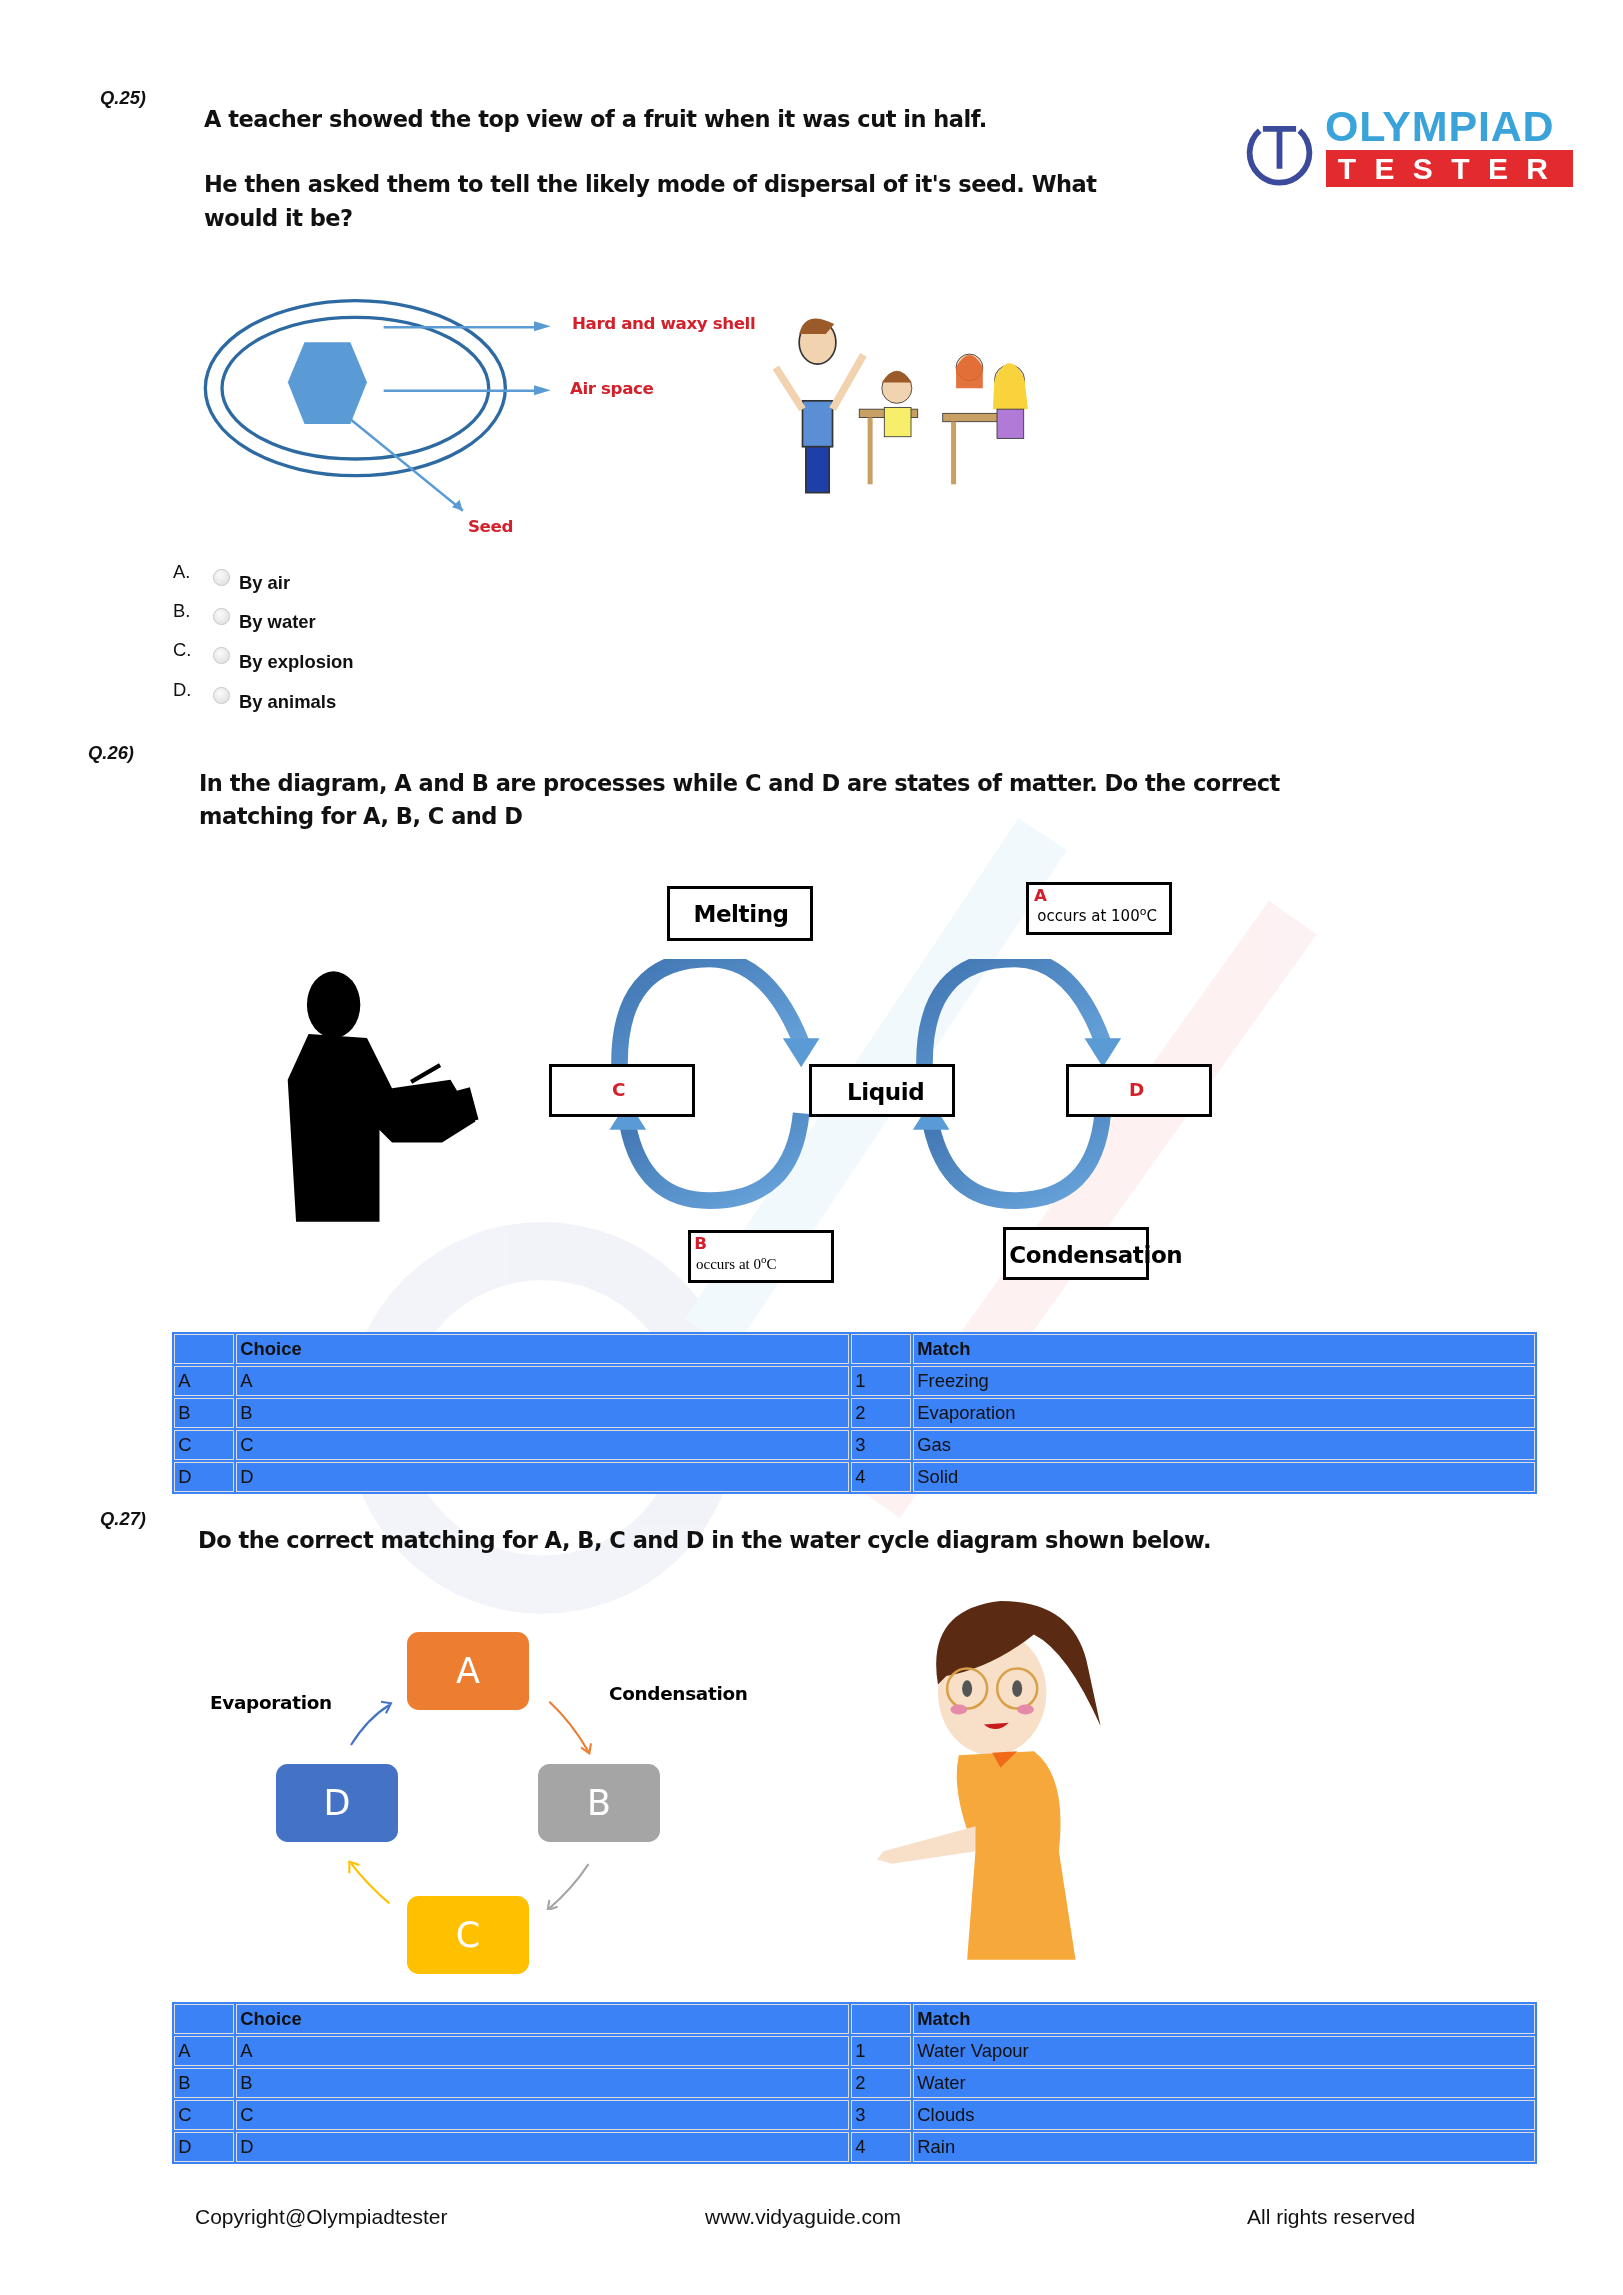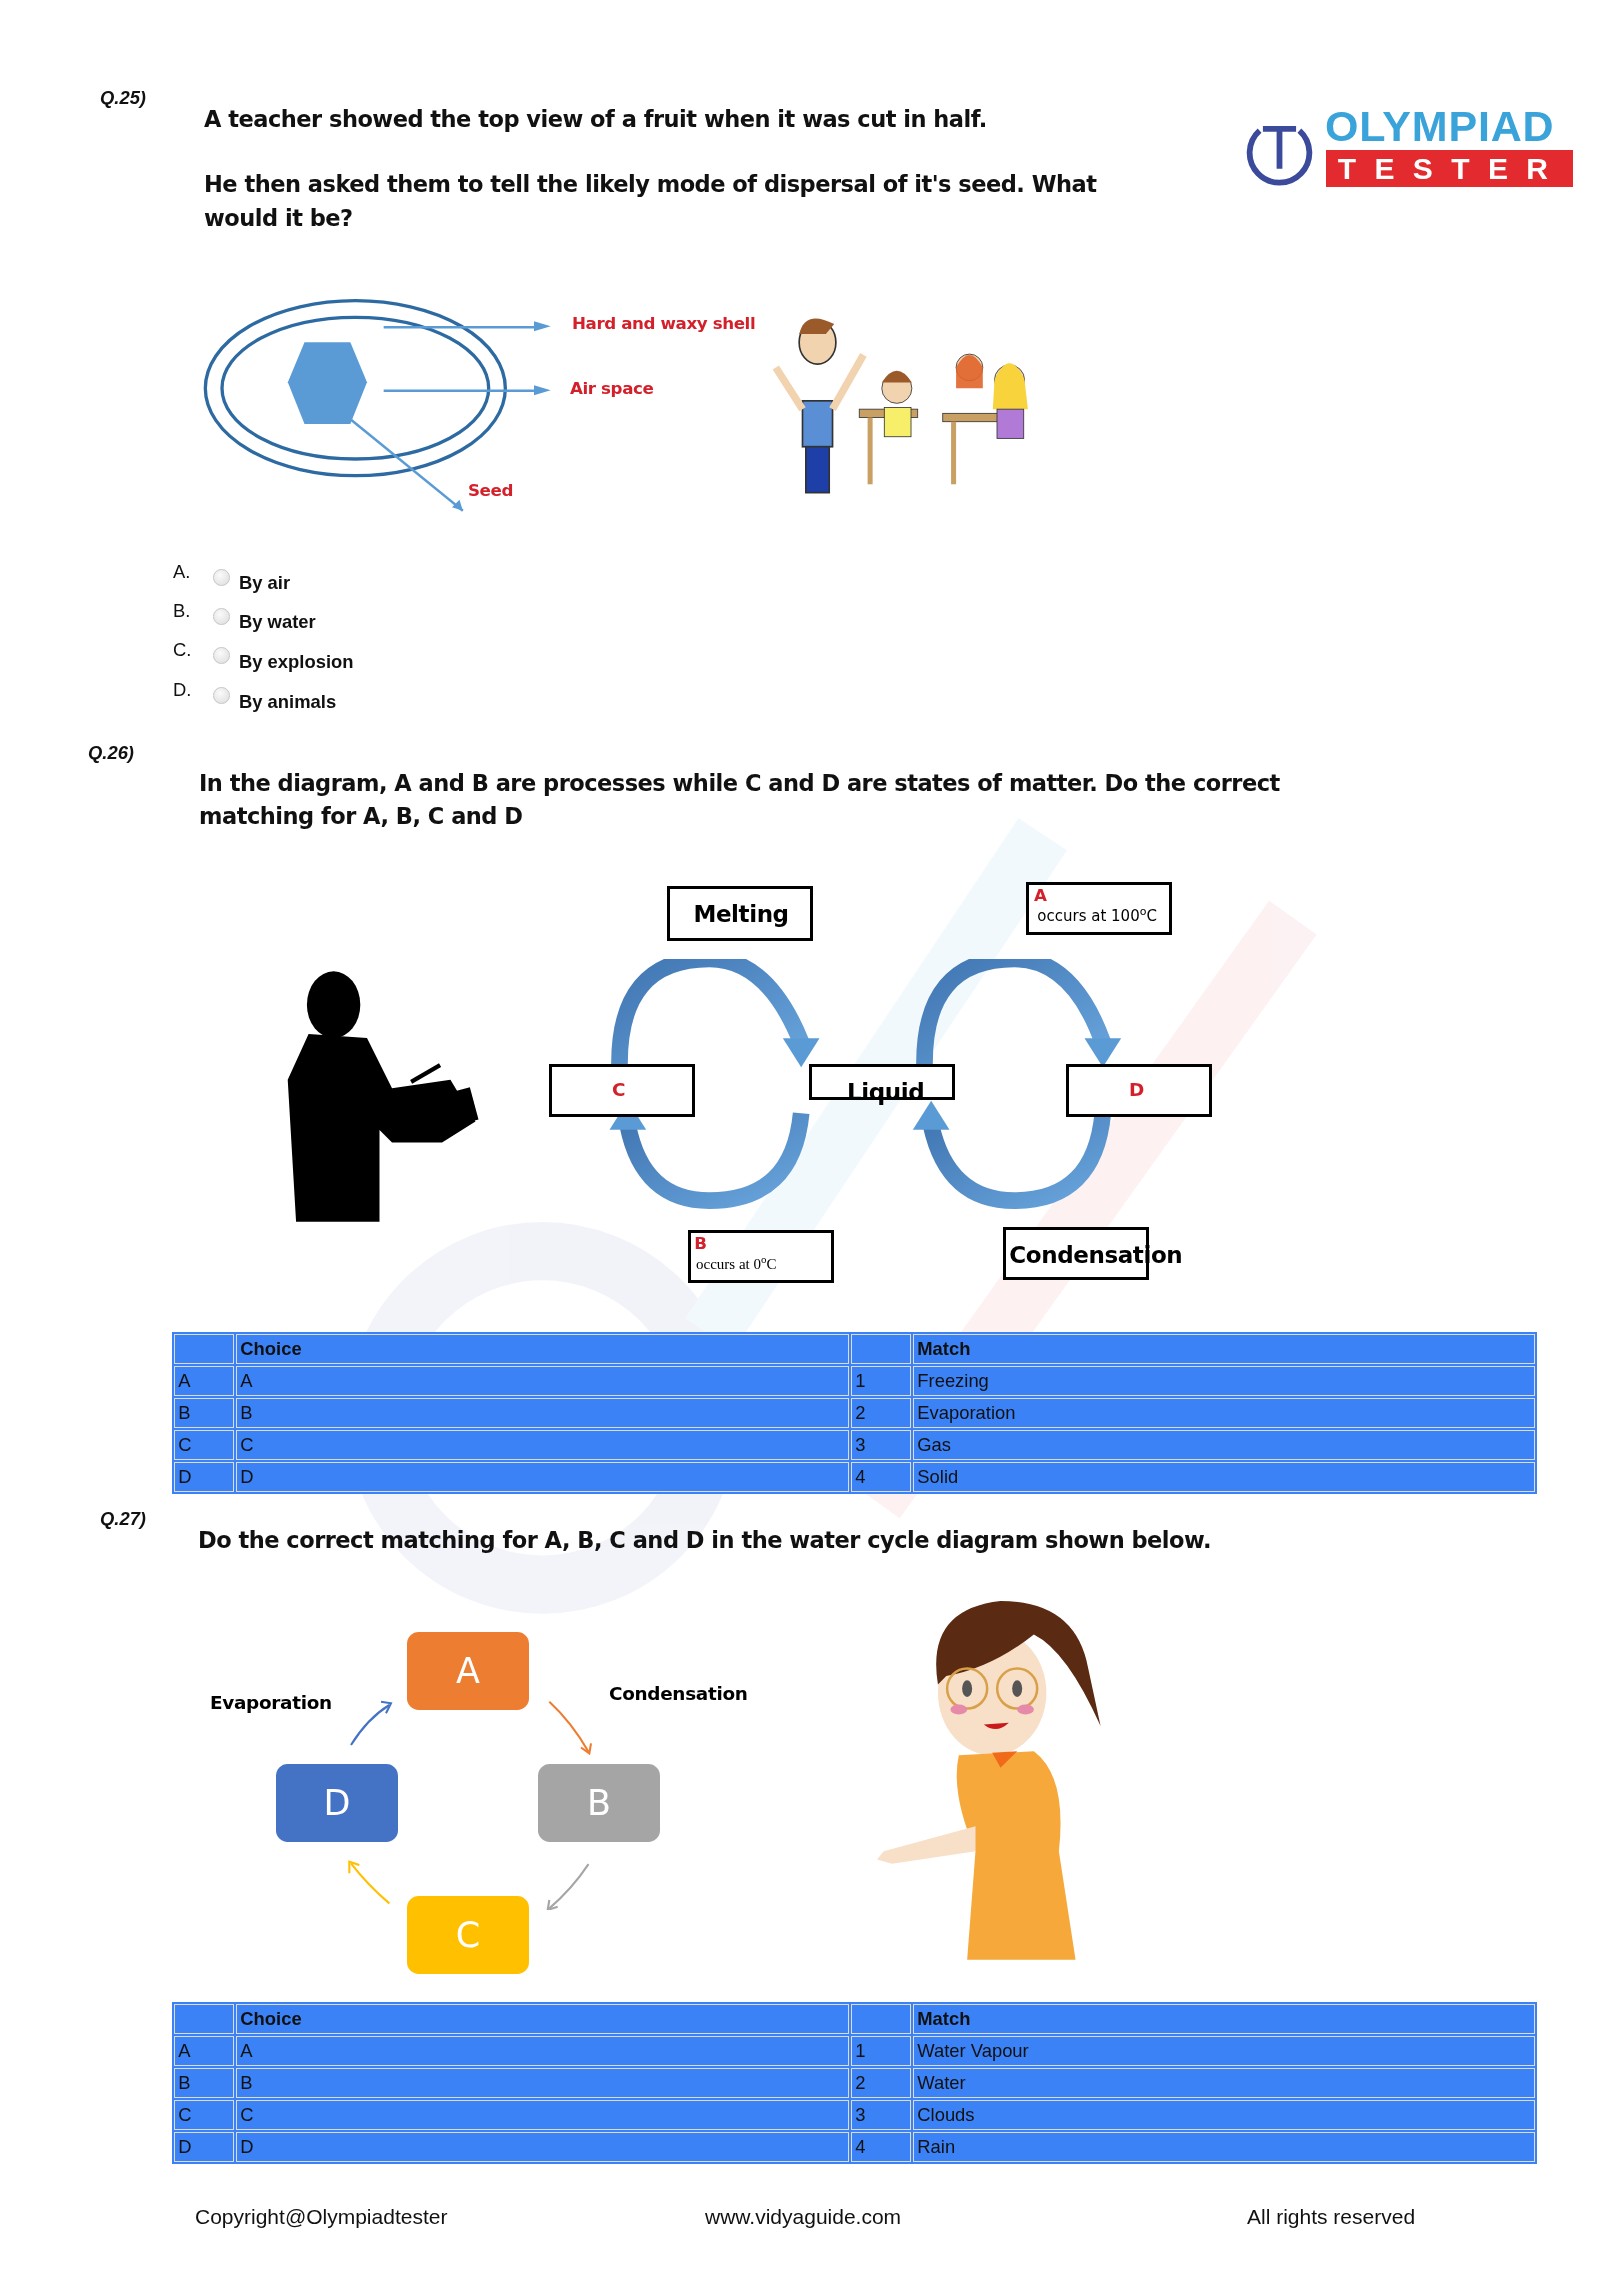--- a/index.html
+++ b/index.html
@@ -57,21 +57,21 @@
   <polygon points="325,262 312,258 321,249" fill="#5b9bd5"></polygon>
 </svg>
 <svg class="abs" style="left:534px;top:318px;" width="25" height="16.7" viewBox="0 0 30 20">
     <polygon points="0,4 20,10 0,16" fill="#5b9bd5"></polygon>
   </svg>
 <svg class="abs" style="left:534px;top:382px;" width="25" height="16.7" viewBox="0 0 30 20">
     <polygon points="0,4 20,10 0,16" fill="#5b9bd5"></polygon>
   </svg>
 <div class="abs red-label" style="left:572px;top:313px;">Hard and waxy shell</div>
 <div class="abs red-label" style="left:570px;top:378px;">Air space</div>
-<div class="abs red-label" style="left:468px;top:480px;">Seed</div>
+<div class="abs red-label" style="left:468px;top:516px;">Seed</div>
 
 <svg class="abs" style="left:759px;top:309px;" width="284" height="192" viewBox="0 0 340 230">
   <ellipse cx="70" cy="40" rx="22" ry="26" fill="#f2d3b0" stroke="#333" stroke-width="2"></ellipse>
   <path d="M48 30 Q55 0 90 18 L80 30 Z" fill="#9b5a2a"></path>
   <rect x="52" y="110" width="36" height="55" fill="#5a8fd6" stroke="#333" stroke-width="2"></rect>
   <rect x="56" y="165" width="28" height="55" fill="#1e3fa8" stroke="#333" stroke-width="2"></rect>
   <path d="M52 120 L20 70 M88 120 L125 55" stroke="#f2d3b0" stroke-width="9"></path>
   <rect x="120" y="120" width="70" height="10" fill="#c9a063" stroke="#333"></rect>
   <rect x="220" y="125" width="70" height="10" fill="#c9a063" stroke="#333"></rect>
   <circle cx="165" cy="95" r="18" fill="#f2d3b0" stroke="#333"></circle>
@@ -143,21 +143,21 @@
 </div>
 <div class="box" style="left:1026px;top:882px;width:146px;height:53px;">
   <div class="abs red" style="left:5px;top:0px;font-size:16.7px;">A</div>
   <div class="abs" style="left:8.3px;top:20px;font-size:15px;white-space:nowrap;">
     <span>occurs at 100</span><sup style="font-size:11px;">o</sup><span>C</span>
   </div>
 </div>
 <div class="box" style="left:549px;top:1064px;width:146px;height:53px;">
   <div class="abs red" style="left:60px;top:11.7px;font-size:18.4px;">C</div>
 </div>
-<div class="box" style="left:809px;top:1064px;width:146px;height:36px;">
+<div class="box" style="left:809px;top:1064px;width:146px;height:53px;">
   <div class="abs lbl" style="left:35px;top:11.7px;">Liquid</div>
 </div>
 <div class="box" style="left:1066px;top:1064px;width:146px;height:53px;">
   <div class="abs red" style="left:60px;top:11.7px;font-size:18.4px;">D</div>
 </div>
 <div class="box" style="left:688px;top:1230px;width:146px;height:53px;">
   <div class="abs red" style="left:3.3px;top:0px;font-size:16.7px;">B</div>
   <div class="abs" style="left:5px;top:20px;font-size:15px;white-space:nowrap;font-family:Liberation Serif, serif;">
     <span>occurs at 0</span><sup style="font-size:11px;">o</sup><span>C</span>
   </div>

